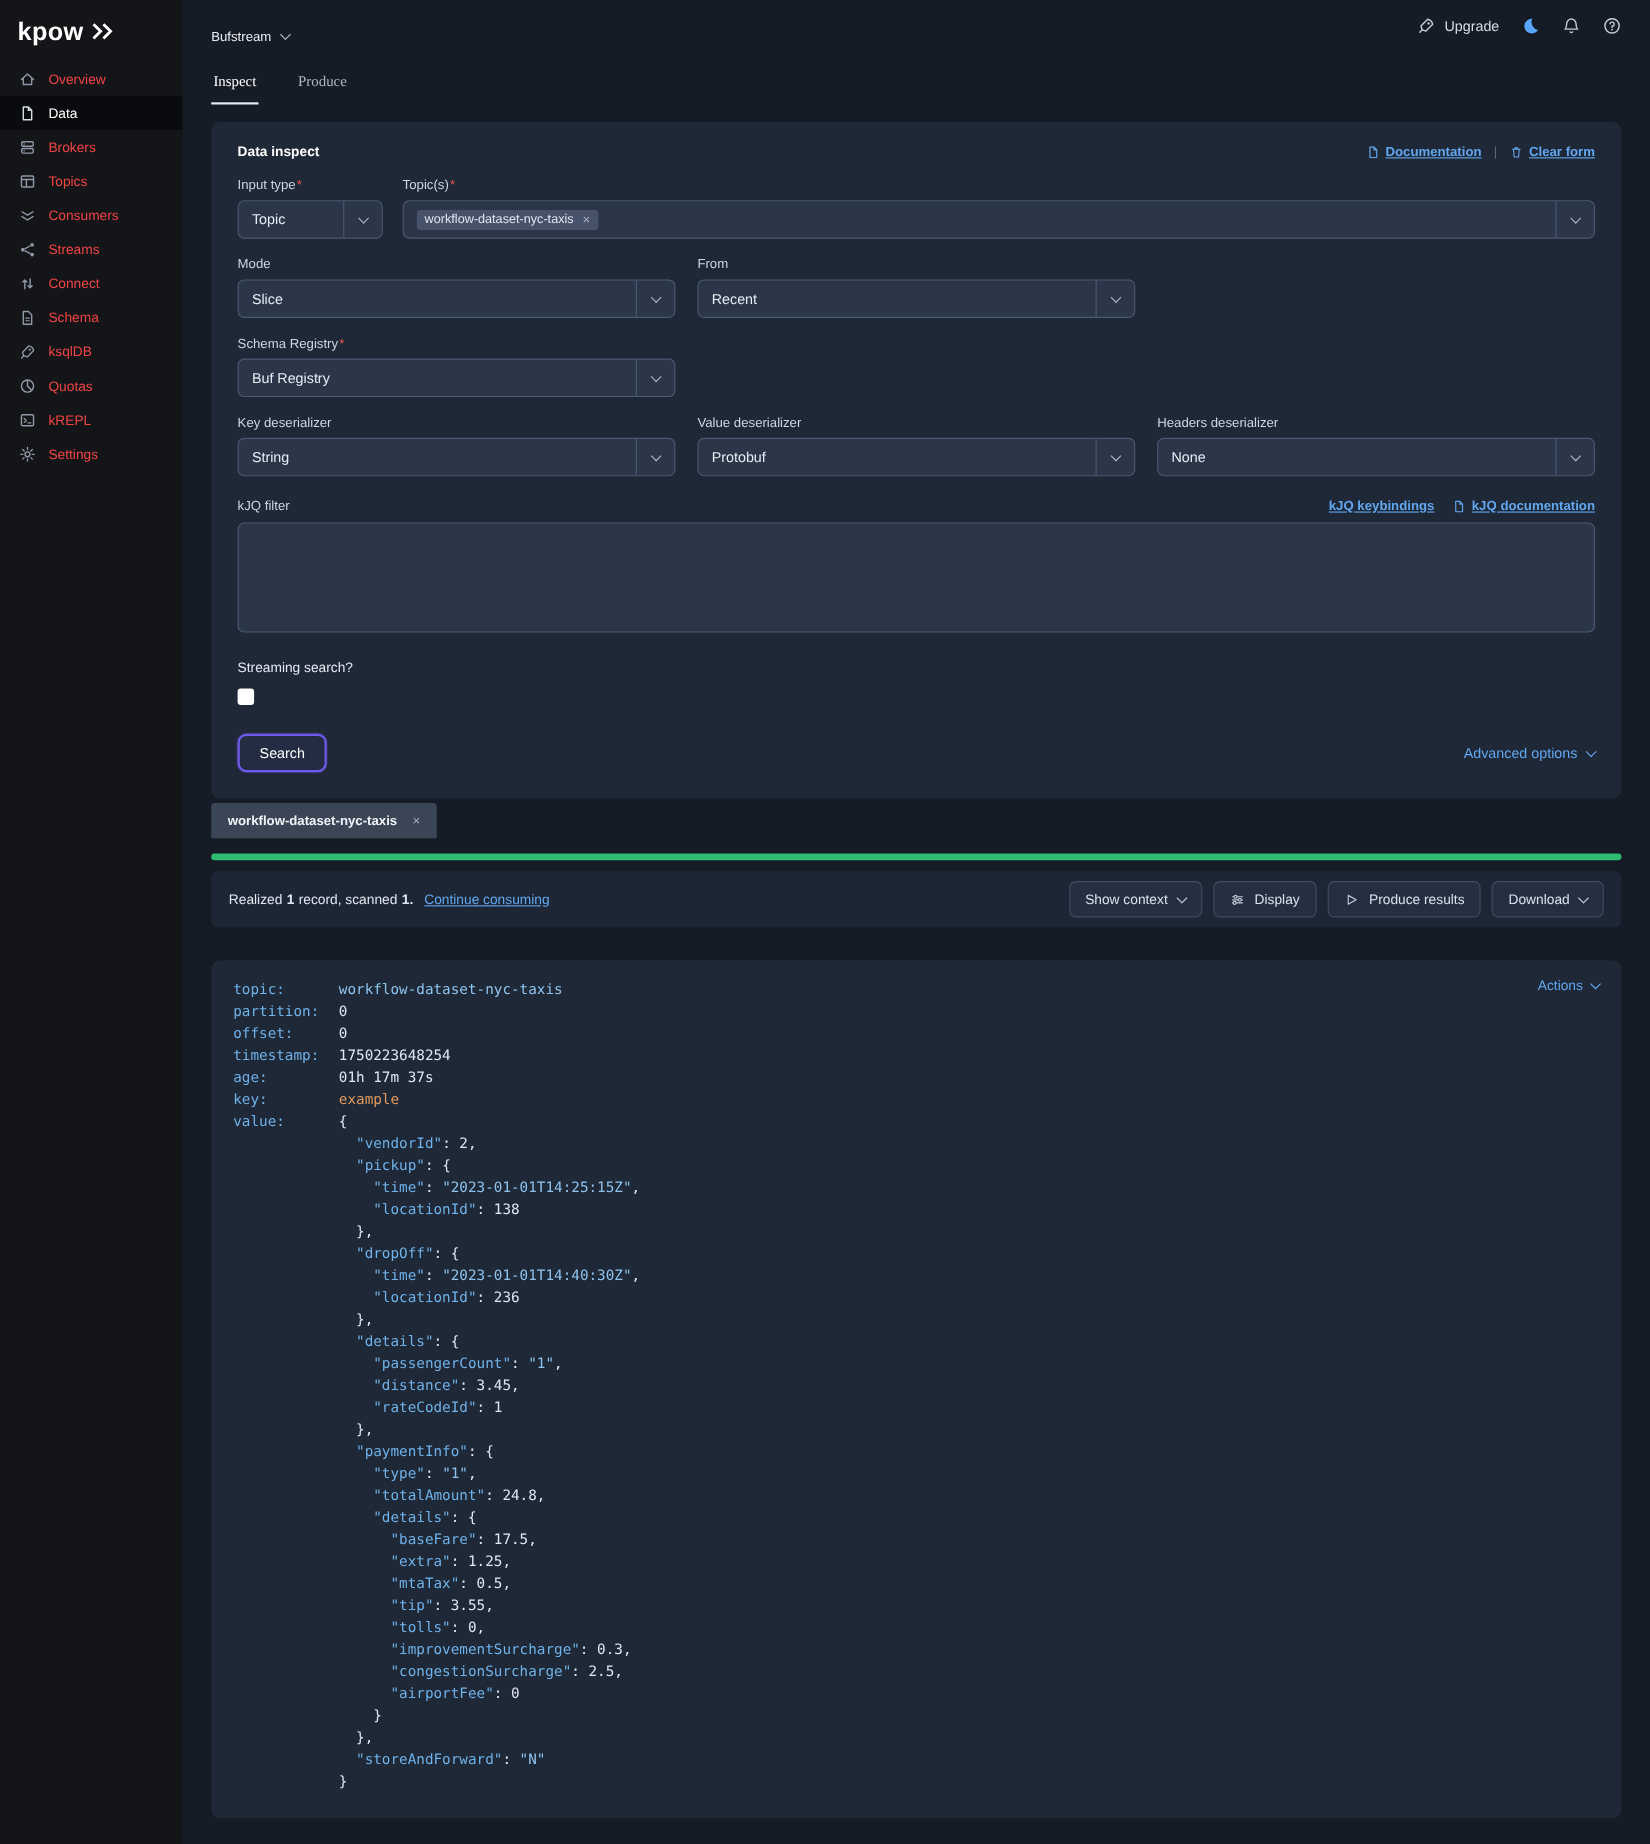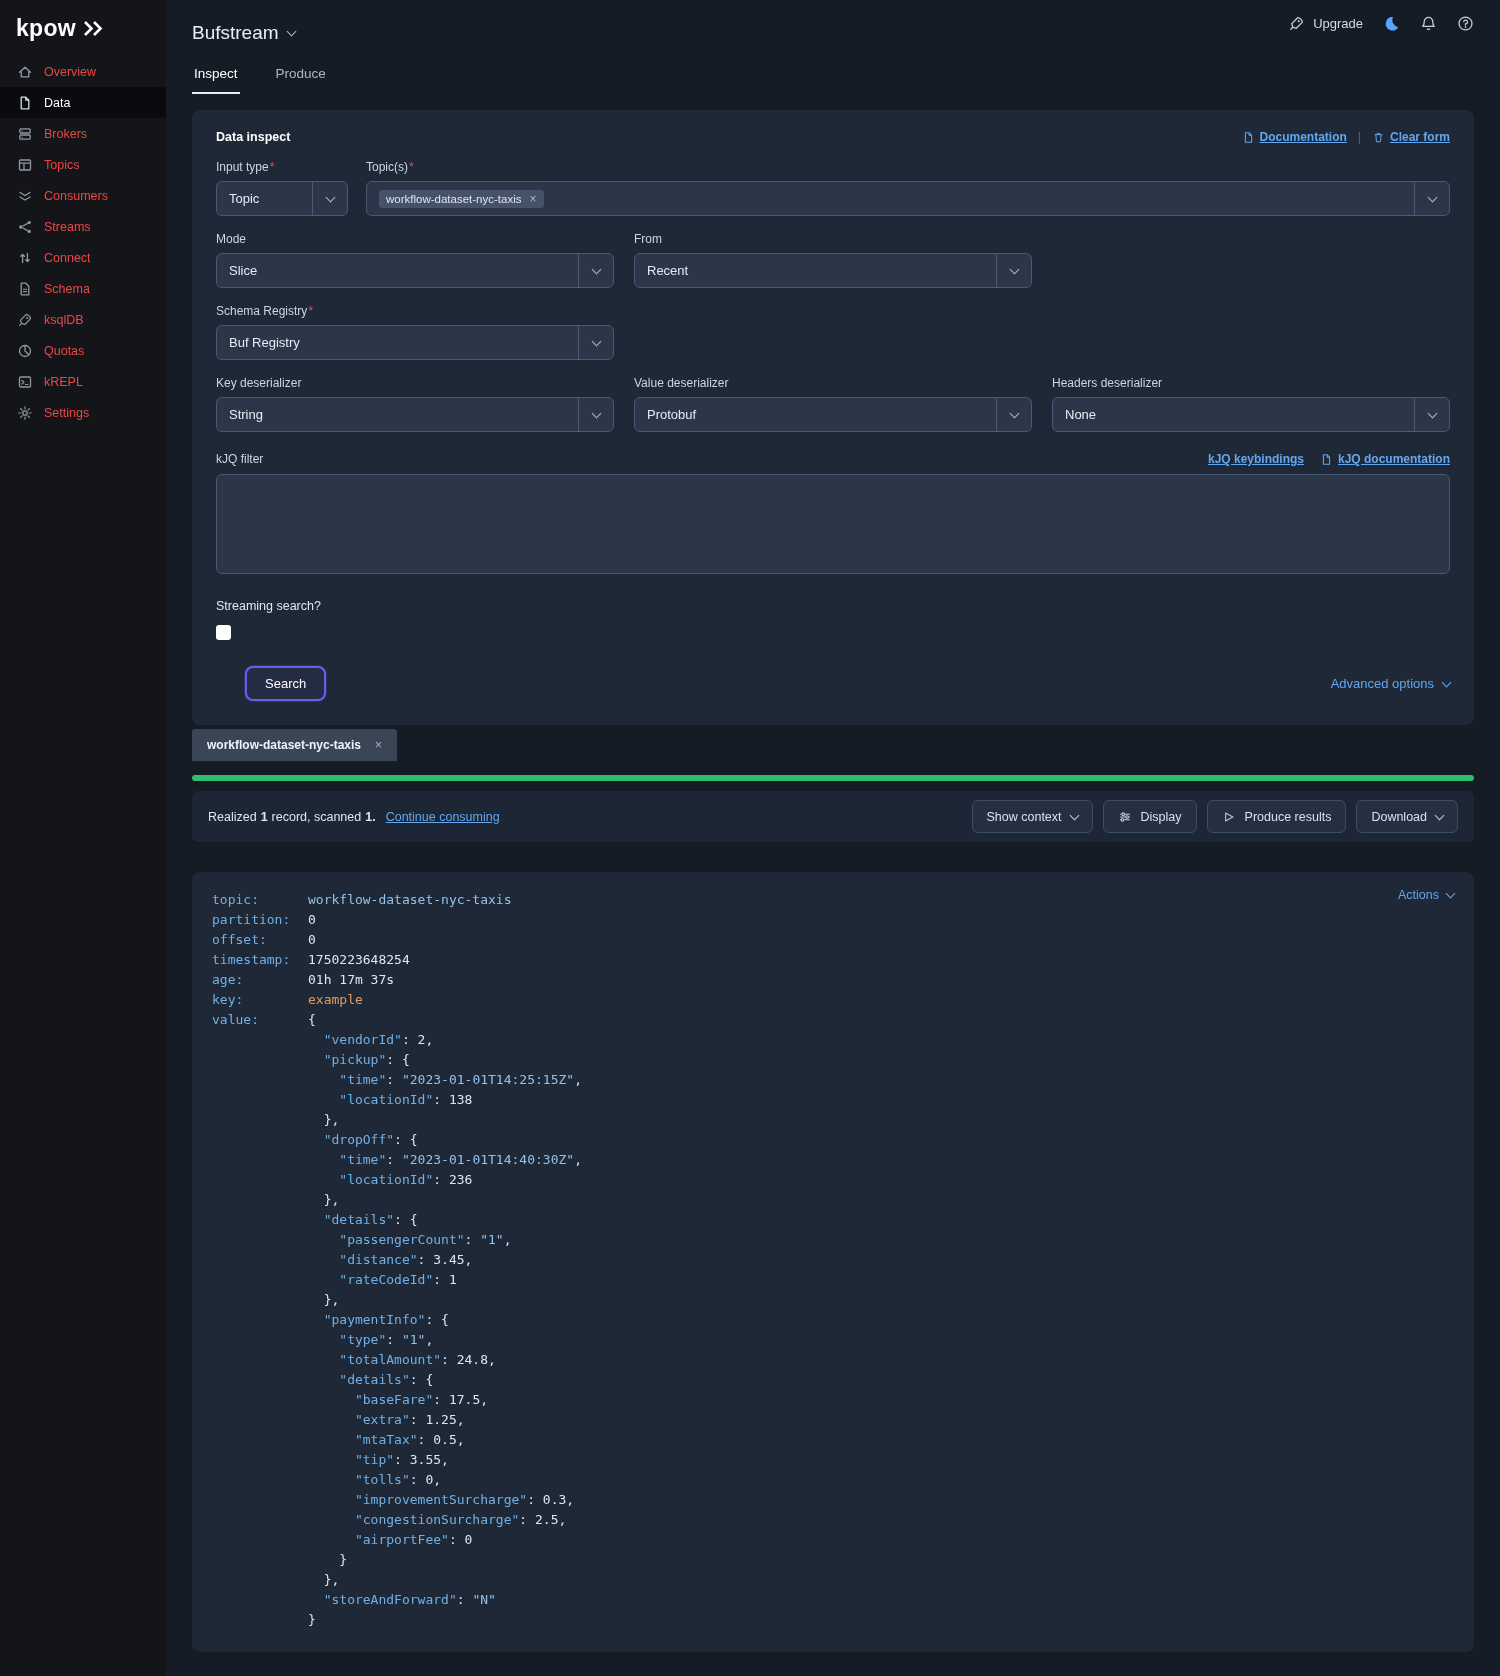--- a/index.html
+++ b/index.html
@@ -21,28 +21,28 @@
     color:#ef4444; font-size:12.5px; cursor:pointer; }
   .nav-item.active { background:#0a0b0e; color:#ffffff; }
   .nav-icon { width:16px; height:16px; color:#8e98a6; display:inline-flex; flex-shrink:0; }
   .nav-item.active .nav-icon { color:#d8dee6; }
   .nav-icon svg, .icon svg { width:100%; height:100%; display:block; }
   .icon { display:inline-flex; width:16px; height:16px; }
 
   
   .main { flex:1; display:flex; flex-direction:column; background:#161c26; }
   .topbar { height:46px; display:flex; align-items:center; justify-content:space-between; padding:0 26px; }
-  .env { display:flex; align-items:center; gap:9px; font-size:19px; color:#eaeef4; cursor:pointer;margin-top:20px; }
+  .env { display:flex; align-items:center; gap:9px; font-size:12px; color:#eaeef4; cursor:pointer;margin-top:20px; }
   .topbar-right { display:flex; align-items:center; gap:20px; color:#c7cdd6; }
   .upgrade { display:inline-flex; align-items:center; gap:8px; font-size:13px; cursor:pointer; color:#d6dce4; }
   .tb-icon { width:17px; height:17px; display:inline-flex; cursor:pointer; color:#c7cdd6; }
   .tb-icon svg { width:100%; height:100%; }
 
   .content { padding:2px 26px 28px; }
-  .tabs { display:flex; gap:34px; margin:10px 0 16px; }
+  .tabs { display:flex; gap:34px; margin:10px 0 16px;font-family:Liberation Serif, serif; }
   .tab { font-size:13.5px; color:#aeb6c2; padding:8px 2px 11px; cursor:pointer; border-bottom:2px solid transparent; }
   .tab.active { color:#ffffff; border-bottom-color:#e9edf3; }
 
   .chev { width:7px; height:7px; border-right:1.7px solid #aeb8c6; border-bottom:1.7px solid #aeb8c6;
     transform:rotate(45deg); display:inline-block; margin-top:-3px; }
 
   .card { background:#1e2836; border-radius:8px; }
   .form-card { padding:20px 24px 24px; }
   .card-head { display:flex; justify-content:space-between; align-items:flex-end; }
   .card-title { font-size:12.5px; font-weight:bold; color:#ffffff; }
@@ -72,21 +72,21 @@
   .kjq-head { display:flex; justify-content:space-between; align-items:center; margin-top:20px; }
   .kjq-label { font-size:12px; color:#cdd6e1; }
   .kjq-links { display:flex; align-items:center; gap:16px; }
   textarea.kjq { width:100%; height:100px; background:#2b3749; border:1px solid #4a5a72; border-radius:6px;
     margin-top:8px; resize:none; outline:none; color:#e6ebf2; padding:10px;
     font:13px "Liberation Sans", sans-serif; }
 
   .streaming-label { margin-top:22px; font-size:12.5px; color:#e2e8f0; }
   .checkbox { width:15px; height:15px; background:#ffffff; border-radius:3px; margin-top:12px; cursor:pointer; }
 
-  .actions-row { display:flex; justify-content:space-between; align-items:center; margin-top:26px;margin-left:29px; }
+  .actions-row { display:flex; justify-content:space-between; align-items:center; margin-top:26px; }
   .search-btn { background:#232c42; border:2px solid #6e5aec; color:#ffffff; font-size:13px;
     padding:8px 18px; border-radius:8px; cursor:pointer; box-shadow:0 0 0 1px rgba(110,90,236,.25);
     font-family:"Liberation Sans", sans-serif; }
   .adv { display:inline-flex; align-items:center; gap:9px; color:#62a7f0; font-size:13px; cursor:pointer; }
   .adv .chev { border-color:#62a7f0; }
 
   .topic-tab { display:inline-flex; align-items:center; gap:14px; background:#3a4556;
     border-radius:3px 3px 0 0; padding:9px 15px; font-size:12px; font-weight:bold; color:#f0f3f7;
     margin-top:4px; cursor:pointer; }
   .topic-tab .x { color:#aab4c3; font-weight:normal; font-size:12px; cursor:pointer; }

